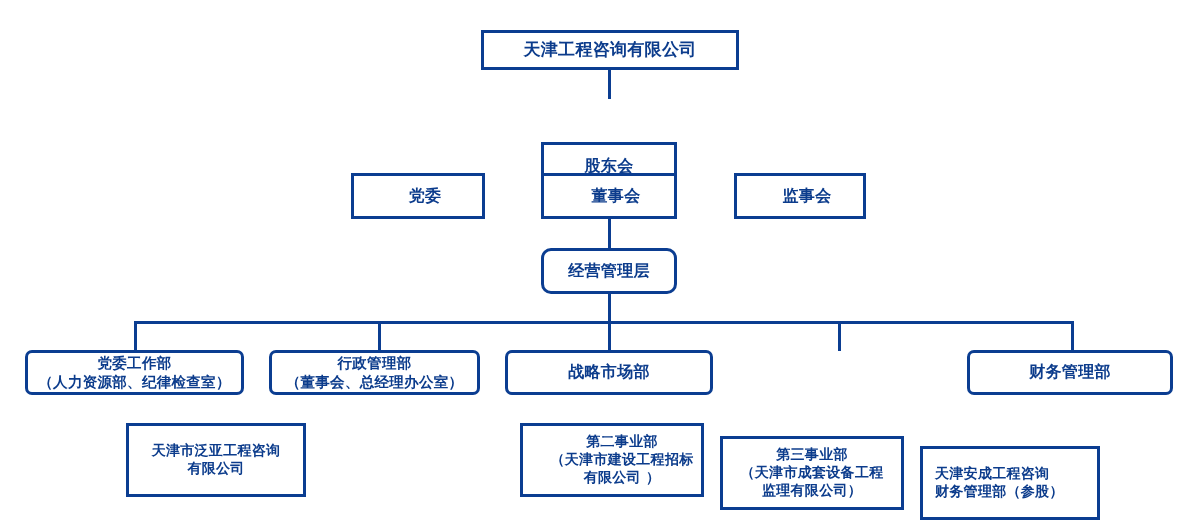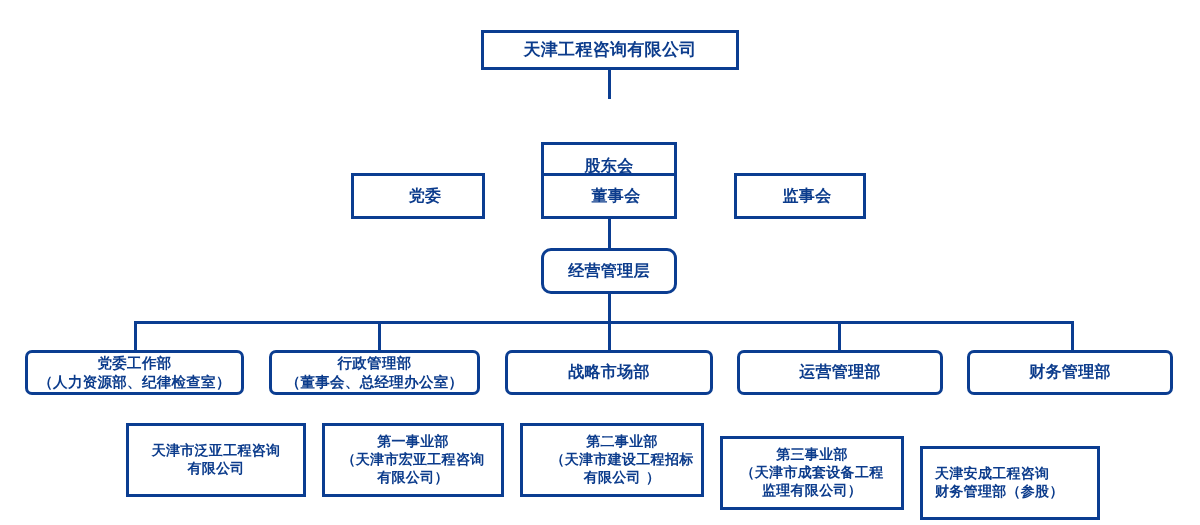--- a/index.html
+++ b/index.html
@@ -138,46 +138,34 @@
       <span class="ln">（董事会、总经理办公室）</span>
     </span>
   </div>
 
   <div class="node lvl-dept rounded single" style="left:505px; top:350px; width:208px; height:45px;">
     <span class="lines">
       <span class="ln">战略市场部</span>
     </span>
   </div>
 
-  <div class="node lvl-dept rounded single" style="left:737px; top:350px; width:206px; height:45px;">
-    <span class="lines">
-      <span class="ln">运营管理部</span>
-    </span>
-  </div>
 
   <div class="node lvl-dept rounded single" style="left:967px; top:350px; width:206px; height:45px;justify-content:flex-end;">
     <span class="lines">
       <span class="ln">财务管理部</span>
     </span>
   </div>
 
   <div class="node lvl-sub" style="left:126px; top:423px; width:180px; height:74px;">
     <span class="lines">
       <span class="ln">天津市泛亚工程咨询</span>
       <span class="ln">有限公司</span>
     </span>
   </div>
 
-  <div class="node lvl-sub" style="left:322px; top:423px; width:182px; height:74px;">
-    <span class="lines">
-      <span class="ln">第一事业部</span>
-      <span class="ln">（天津市宏亚工程咨询</span>
-      <span class="ln">有限公司）</span>
-    </span>
-  </div>
 
   <div class="node lvl-sub" style="left:520px; top:423px; width:184px; height:74px;padding-left:20px;">
     <span class="lines">
       <span class="ln">第二事业部</span>
       <span class="ln">（天津市建设工程招标</span>
       <span class="ln">有限公司 ）</span>
     </span>
   </div>
 
   <div class="node lvl-sub" style="left:720px; top:436px; width:184px; height:74px;">

